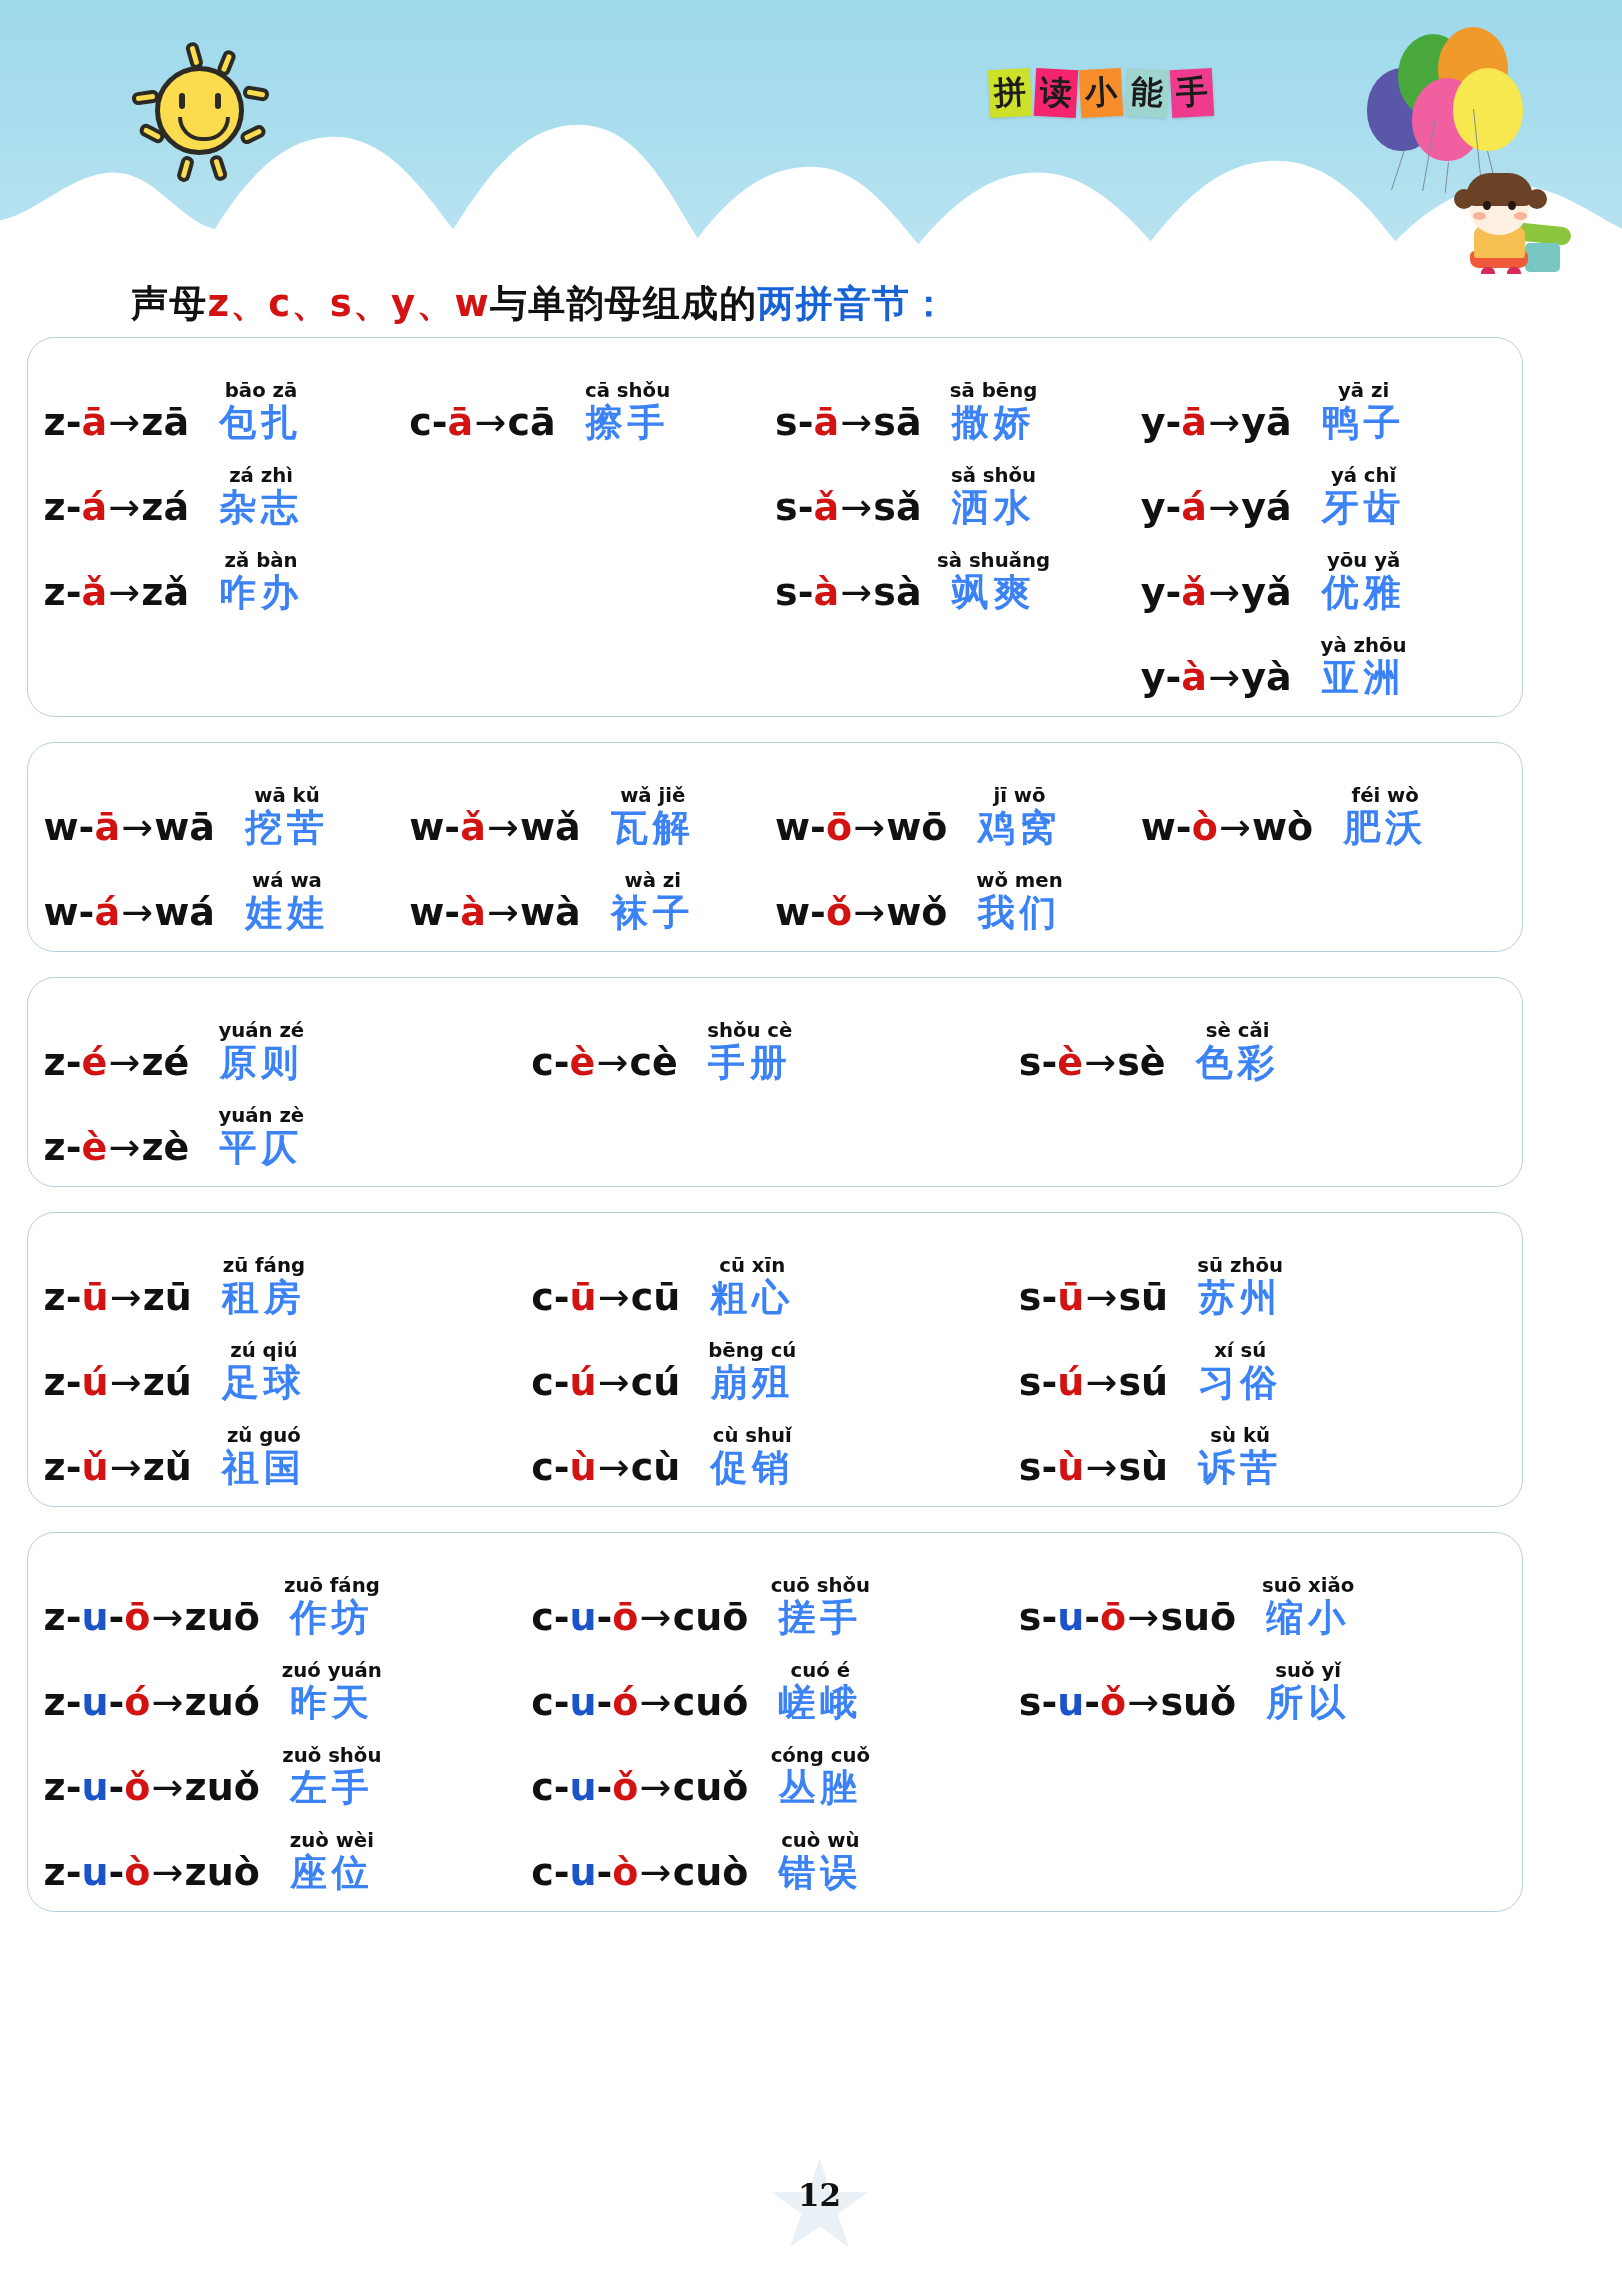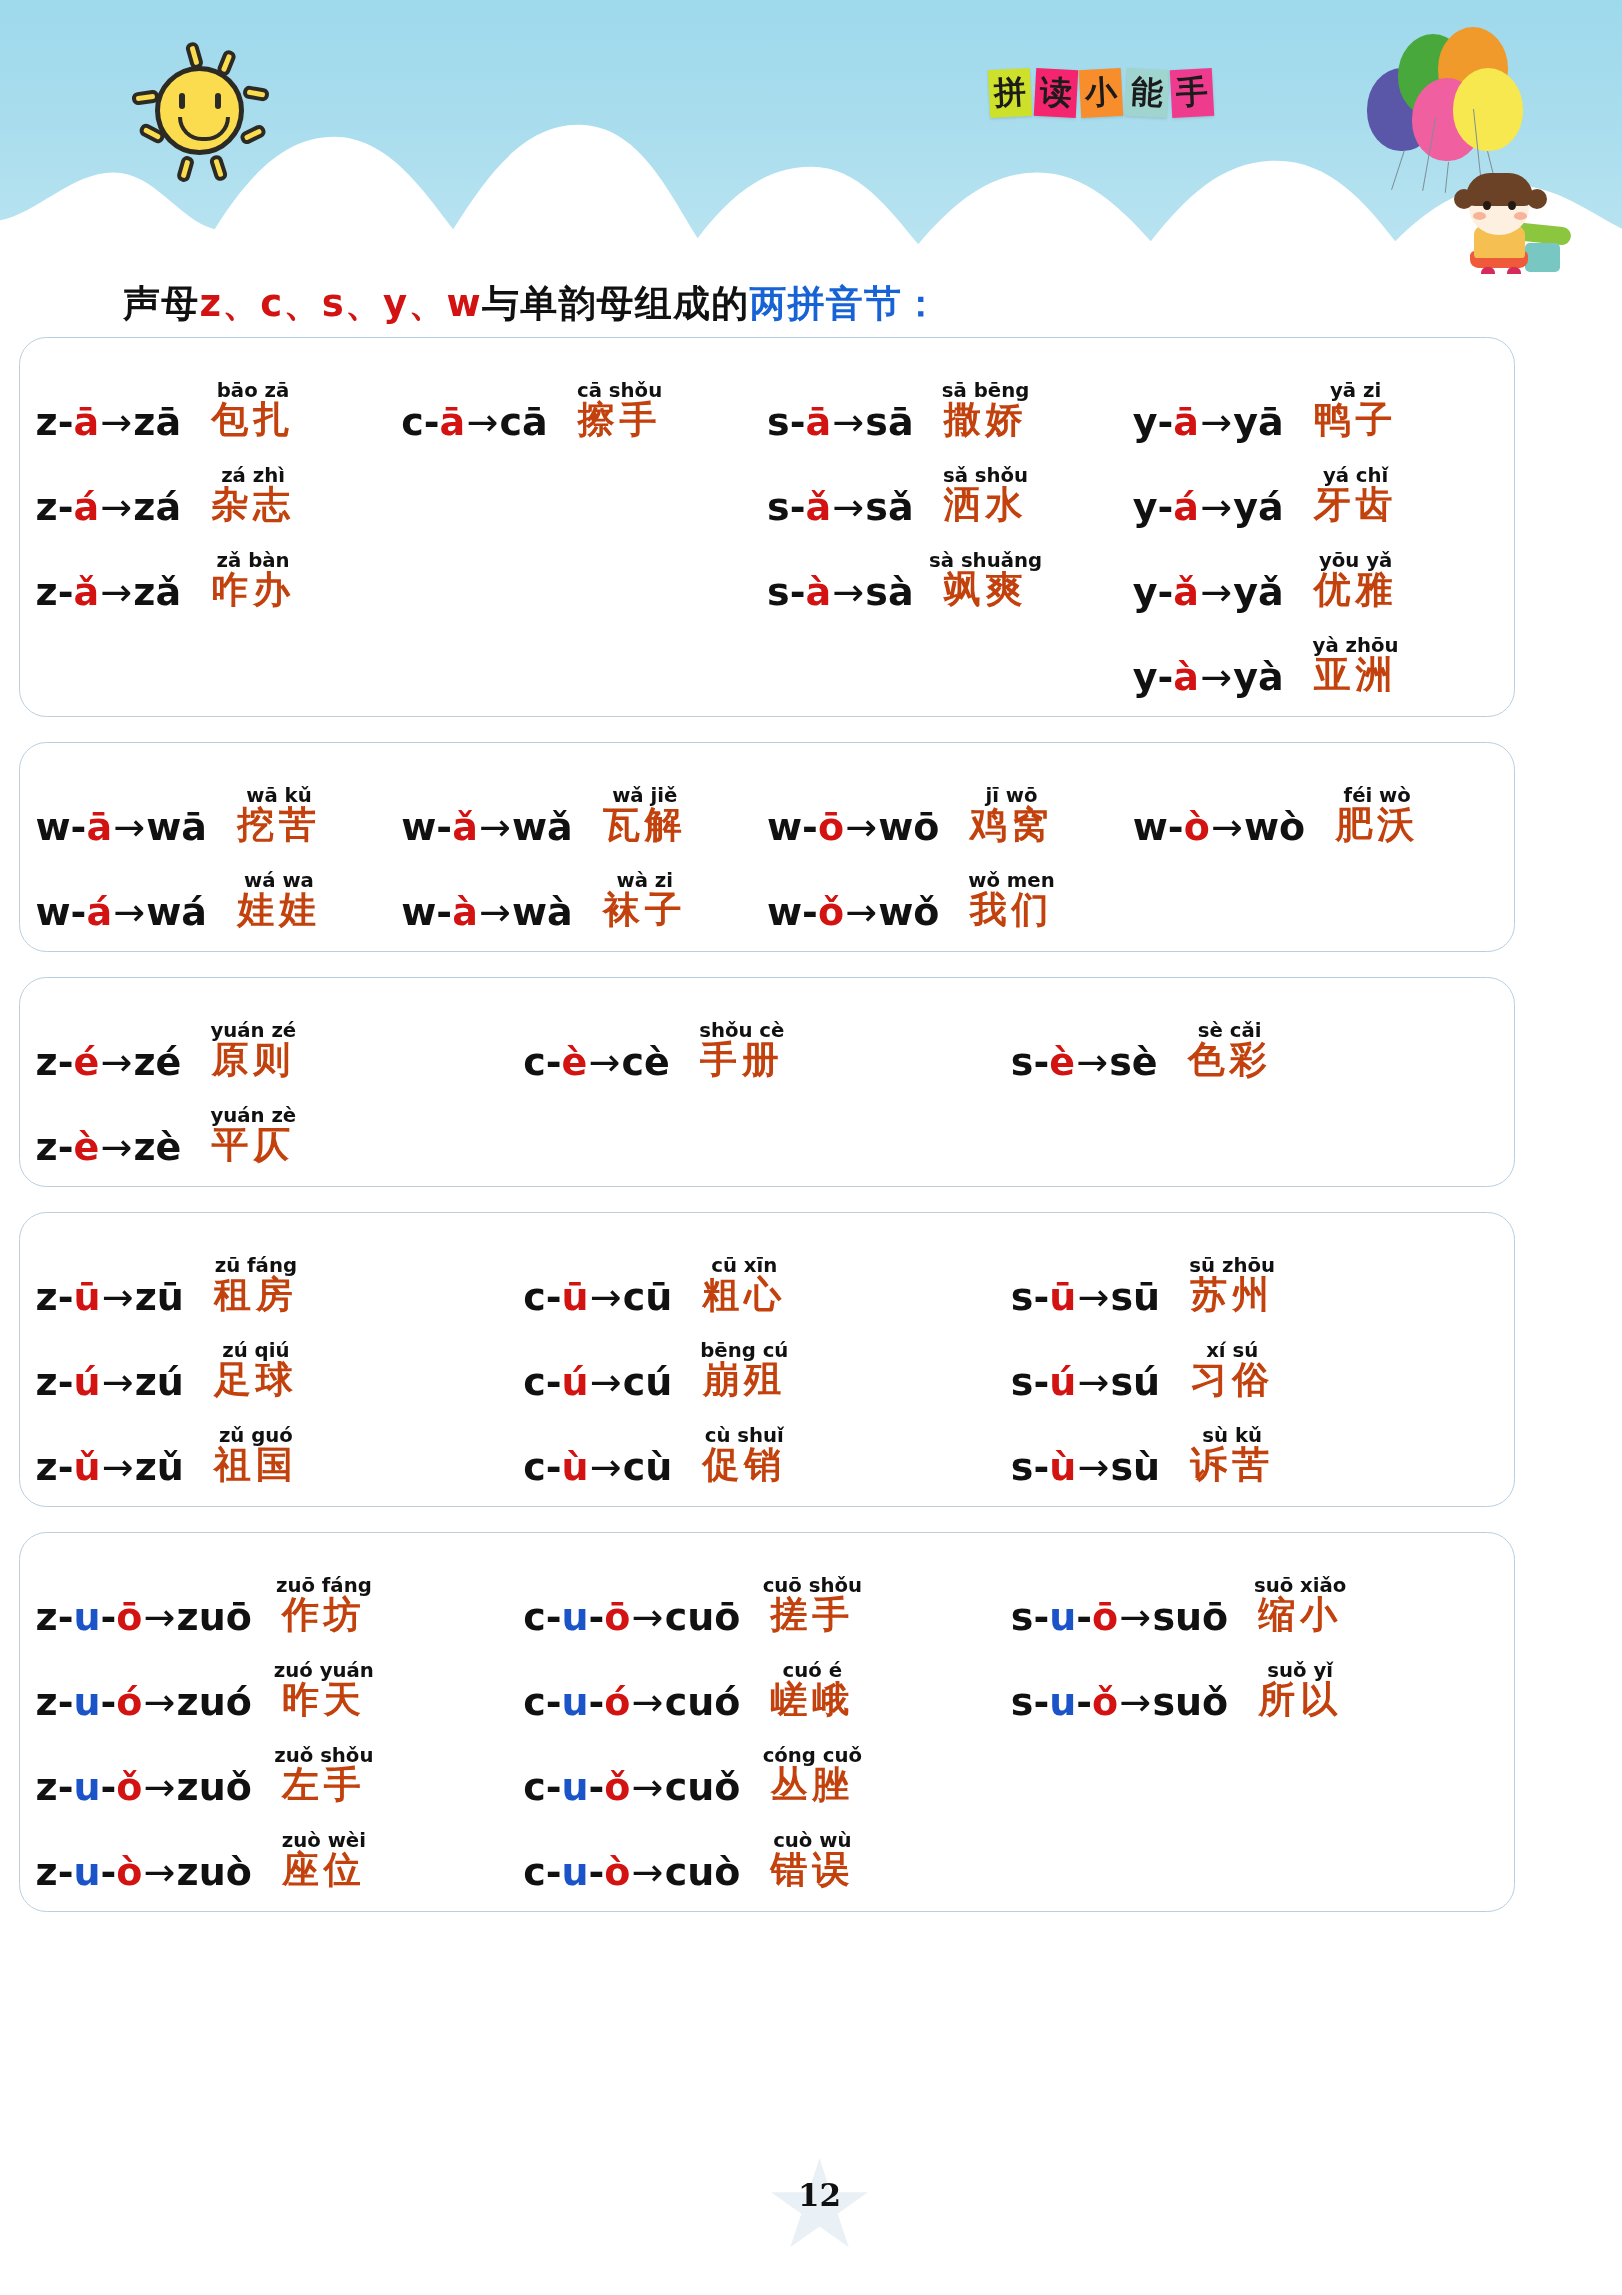--- a/index.html
+++ b/index.html
@@ -45,21 +45,21 @@
   #girl .bag{position:absolute;left:75px;top:74px;width:35px;height:29px;background:#79c7c2;border-radius:4.8px;}
   #girl .shoe{position:absolute;width:14.3px;height:9.5px;background:#d62b5a;border-radius:6px 6px 3.6px 3.6px;top:98px;}
 
   
   #title-tiles{position:absolute;left:989px;top:69px;display:flex;gap:3.6px;}
   #title-tiles .tile{width:42px;height:48px;display:flex;align-items:center;justify-content:center;
     font-family:"DejaVu Sans",sans-serif;font-weight:700;font-size:32px;color:#1b1b1b;
     box-shadow:0 1.2px 3px rgba(0,0,0,.12);}
 
   
-  #page{position:absolute;left:4px;top:262px;width:1526px;}
+  #page{position:absolute;left:12px;top:262px;width:1526px;}
 
   .section-head{margin:16.7px 0 8.3px 119px;font-size:37px;font-weight:700;letter-spacing:1.2px;
     font-family:"DejaVu Sans","Liberation Sans",sans-serif;color:#111;white-space:nowrap;}
   .section-head .ini{color:#d31212;}
   .section-head .hl{color:#1763d6;}
 
   .box{margin:0 auto 25px auto;width:1496px;border:1.8px solid #b9cfe0;border-radius:27.4px;
     background:#fff;box-sizing:border-box;padding:18px 15.5px 20px 15.5px;}
 
   .cols{display:flex;width:100%;}
@@ -69,21 +69,21 @@
   .syll{font-family:"DejaVu Sans","Liberation Sans",sans-serif;
     font-size:38px;font-weight:600;color:#111;white-space:nowrap;line-height:1;
     display:flex;align-items:baseline;}
   .syll .v{color:#d31212;}
   .syll .m{color:#1b53c8;}
   .syll .ar{margin:0 1.2px;font-weight:400;}
 
   .wordwrap{display:flex;flex-direction:column;align-items:center;margin-left:15.5px;min-width:113px;}
   .py{font-family:"DejaVu Sans","Liberation Sans",sans-serif;font-size:19.7px;font-weight:600;
     color:#111;white-space:nowrap;line-height:1.1;margin-bottom:2.4px;}
-  .hz{font-family:Liberation Mono, monospace;font-size:37px;font-weight:600;color:#c2410c;
+  .hz{font-family:Liberation Serif, serif;font-size:37px;font-weight:600;color:#3b82f6;
     white-space:nowrap;line-height:1;letter-spacing:4.8px;}
   .row.empty{visibility:hidden;}
 
   
   #footer{position:absolute;left:0;top:2146px;width:1623px;height:149px;}
   #star{position:absolute;left:769px;top:12px;width:101px;height:98px;
     background:#e9f1f6;
     clip-path:polygon(50% 0%,61% 35%,98% 35%,68% 57%,79% 91%,50% 70%,21% 91%,32% 57%,2% 35%,39% 35%);}
   #pageno{position:absolute;left:769px;top:31px;width:101px;text-align:center;
     font-family:"DejaVu Serif","Liberation Serif",serif;font-size:31px;font-weight:700;color:#111;}

